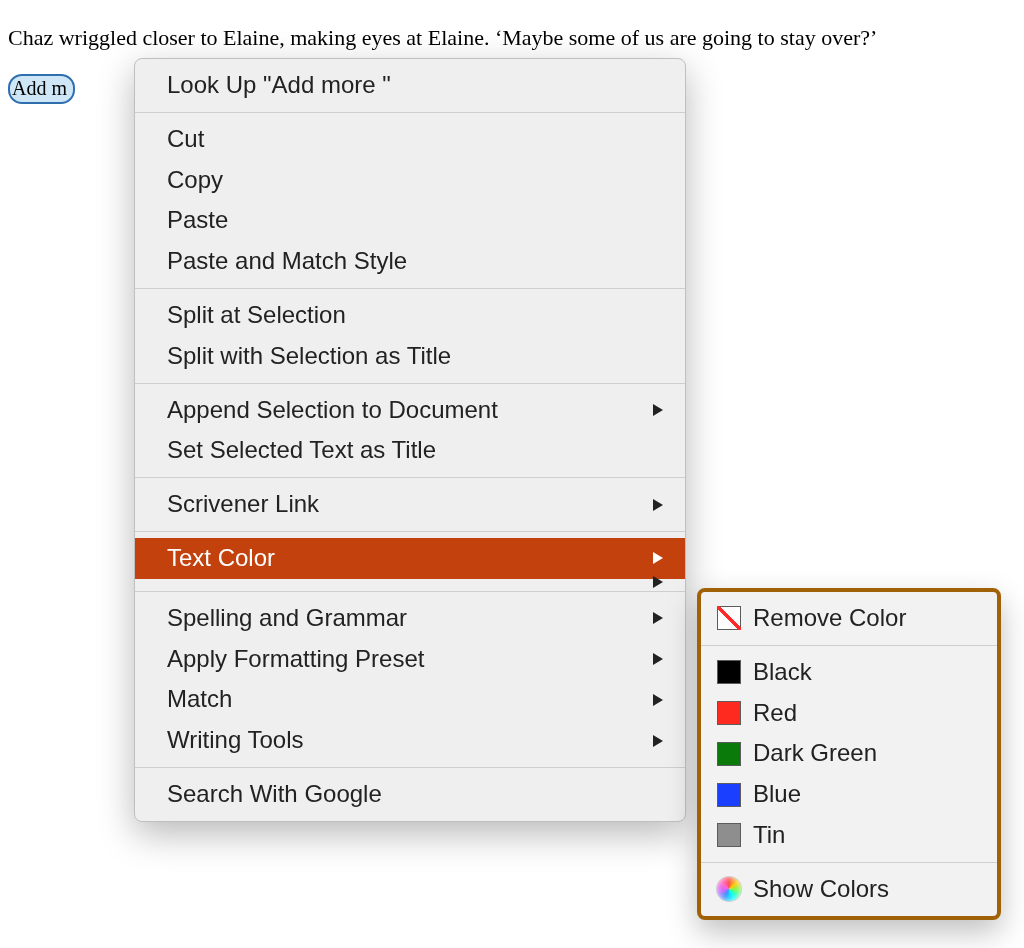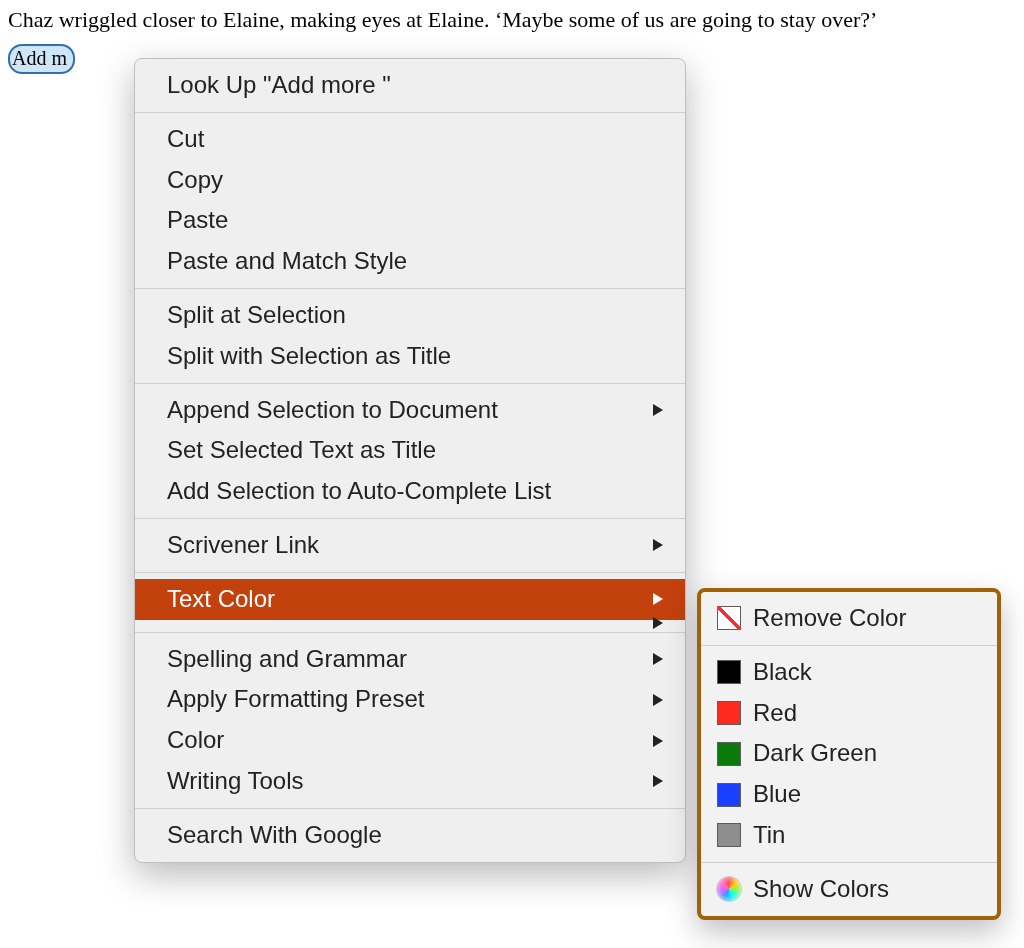--- a/index.html
+++ b/index.html
@@ -7,31 +7,31 @@
     padding: 0;
     width: 1024px;
     height: 948px;
     background: #ffffff;
     font-family: -apple-system, "Helvetica Neue", Helvetica, Arial, sans-serif;
     font-size: 22px;
     color: #000;
     overflow: hidden;
   }
   .doc-area {
-    padding: 6px 8px 0 8px;
+    padding: 24px 8px 0 8px;
   }
   .doc-text {
     font-family: "Times New Roman", Times, serif;
     font-size: 22px;
     line-height: 1.25;
     color: #000;
   }
   .annotation-box {
     display: inline-block;
-    margin-top: 10px;
+    margin-top: 22px;
     font-family: "Times New Roman", Times, serif;
     font-size: 20px;
     background: #cfe6f7;
     border: 2px solid #2f6fb0;
     border-radius: 14px;
     padding: 1px 6px 2px 2px;
   }
 
   .context-menu {
     position: absolute;
@@ -146,21 +146,20 @@
 
   <div class="menu-item has-sub">
     <span>Append Selection to Document</span>
     <span class="arrow">
       <svg width="14" height="16">
           <polygon points="2,2 12,8 2,14" fill="#222"></polygon>
         </svg>
     </span>
   </div>
   <div class="menu-item">Set Selected Text as Title</div>
-  <div class="menu-item">Add Selection to Auto-Complete List</div>
   <div class="menu-sep"></div>
 
   <div class="menu-item has-sub">
     <span>Scrivener Link</span>
     <span class="arrow">
       <svg width="14" height="16">
           <polygon points="2,2 12,8 2,14" fill="#222"></polygon>
         </svg>
     </span>
   </div>
@@ -193,21 +192,21 @@
   </div>
   <div class="menu-item has-sub">
     <span>Apply Formatting Preset</span>
     <span class="arrow">
       <svg width="14" height="16">
           <polygon points="2,2 12,8 2,14" fill="#222"></polygon>
         </svg>
     </span>
   </div>
   <div class="menu-item has-sub">
-    <span>Color</span>
+    <span>Match</span>
     <span class="arrow">
       <svg width="14" height="16">
           <polygon points="2,2 12,8 2,14" fill="#222"></polygon>
         </svg>
     </span>
   </div>
   <div class="menu-item has-sub">
     <span>Writing Tools</span>
     <span class="arrow">
       <svg width="14" height="16">

